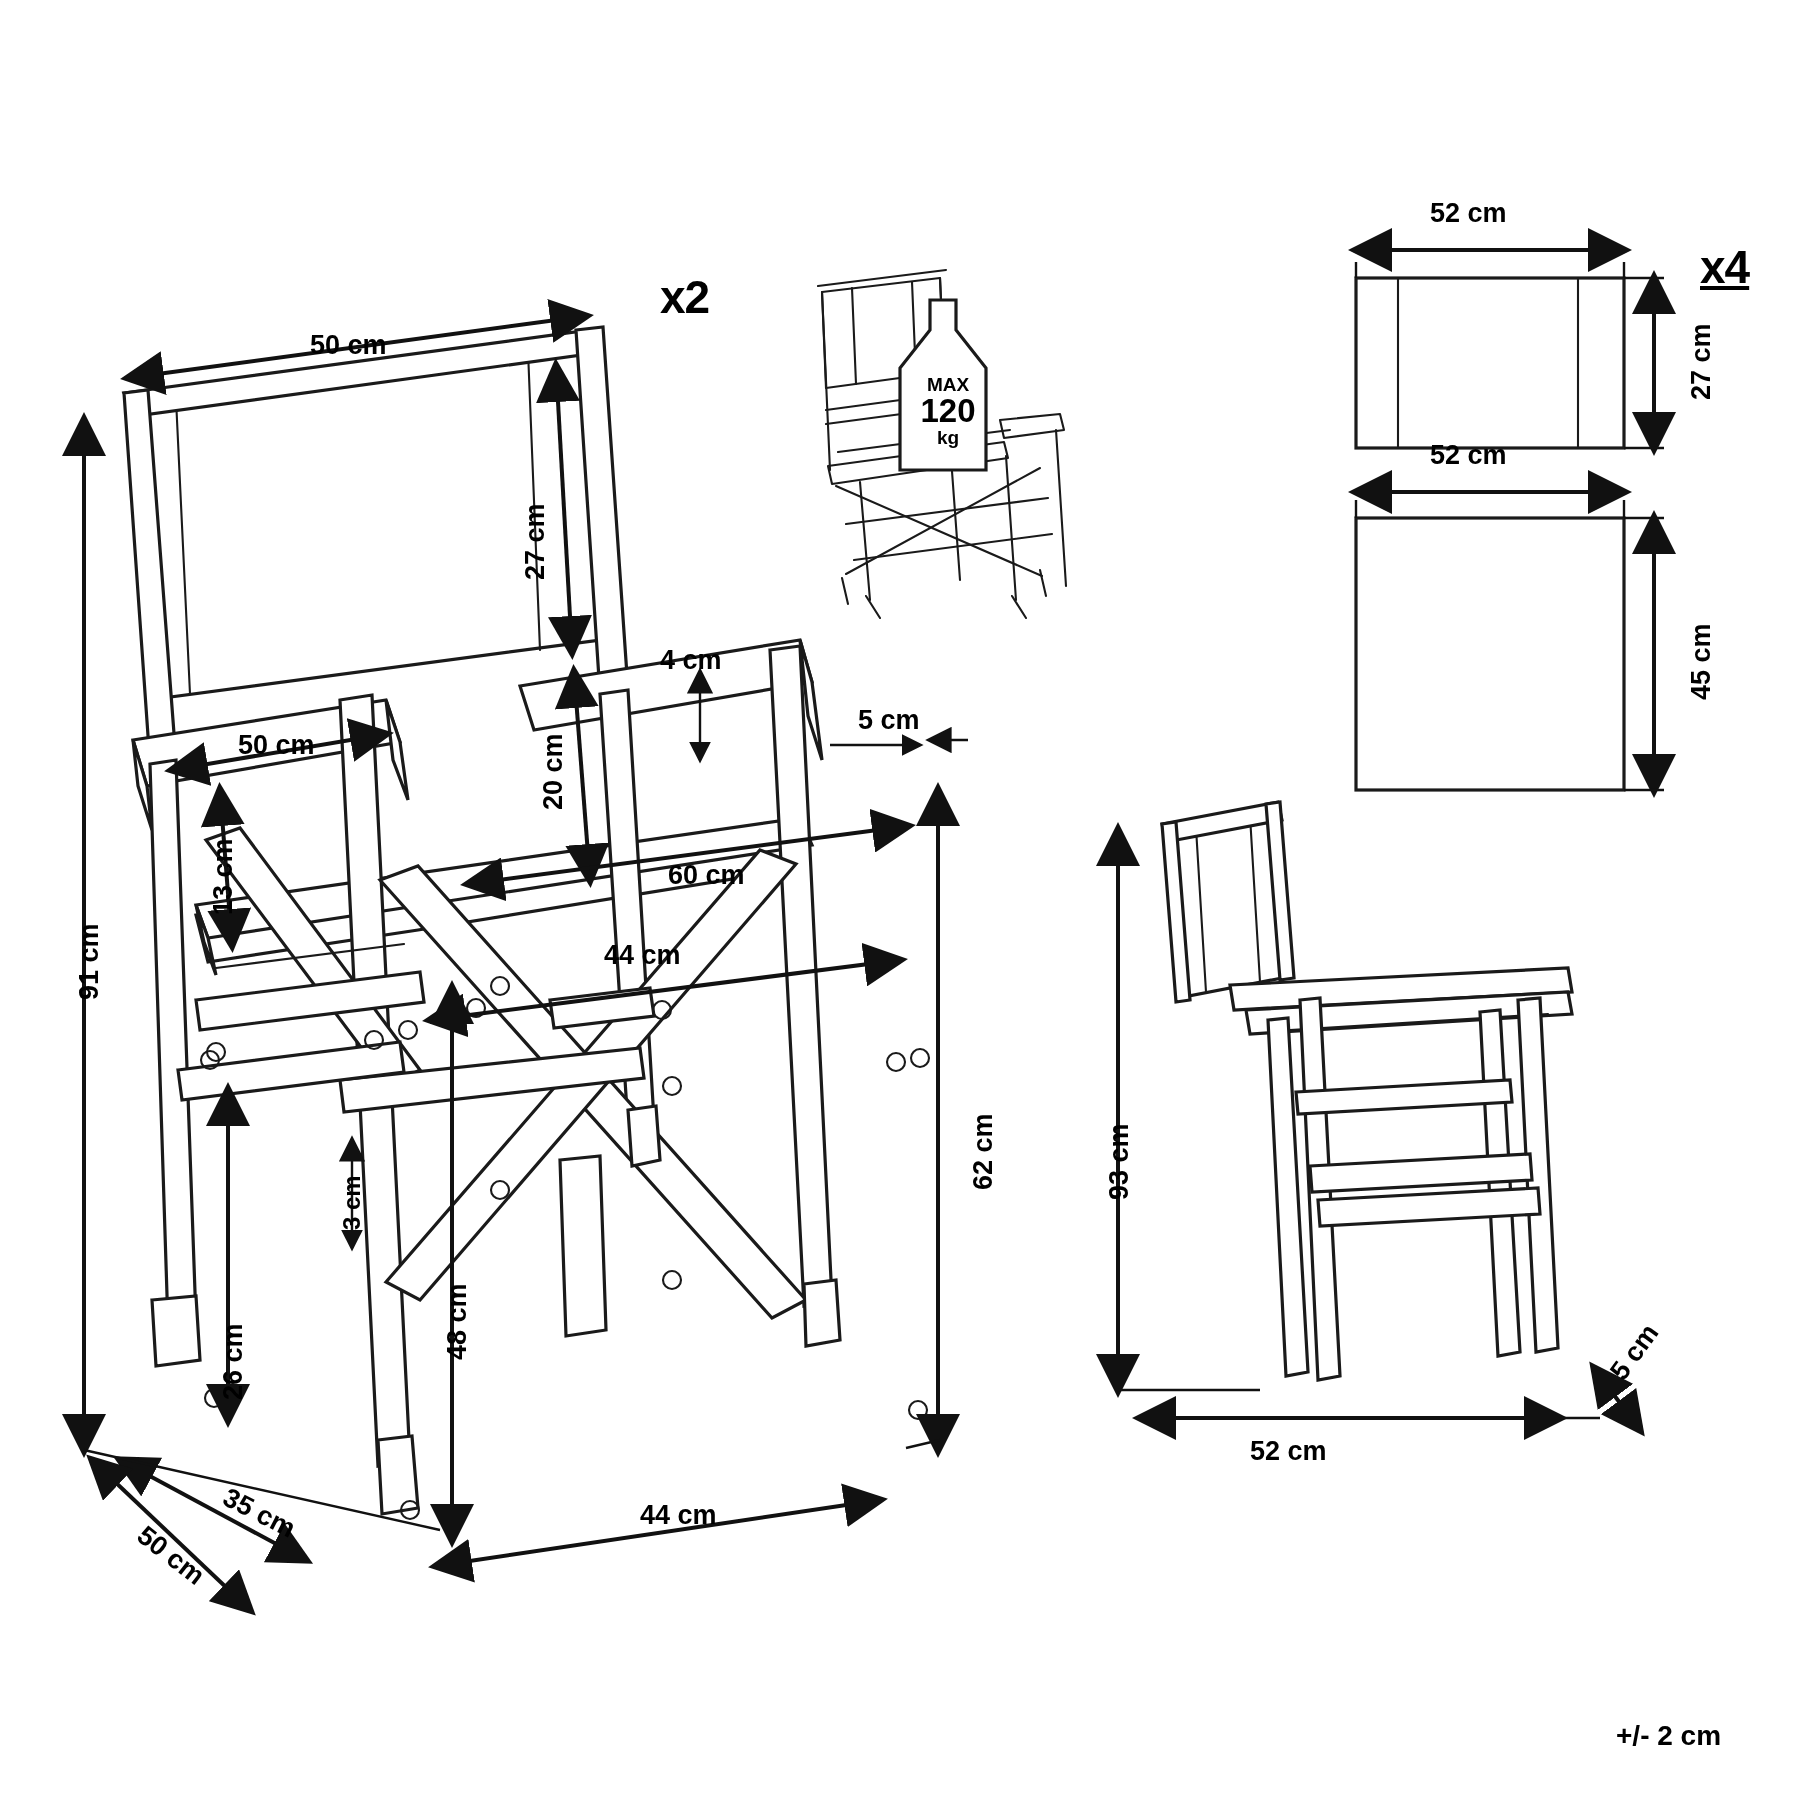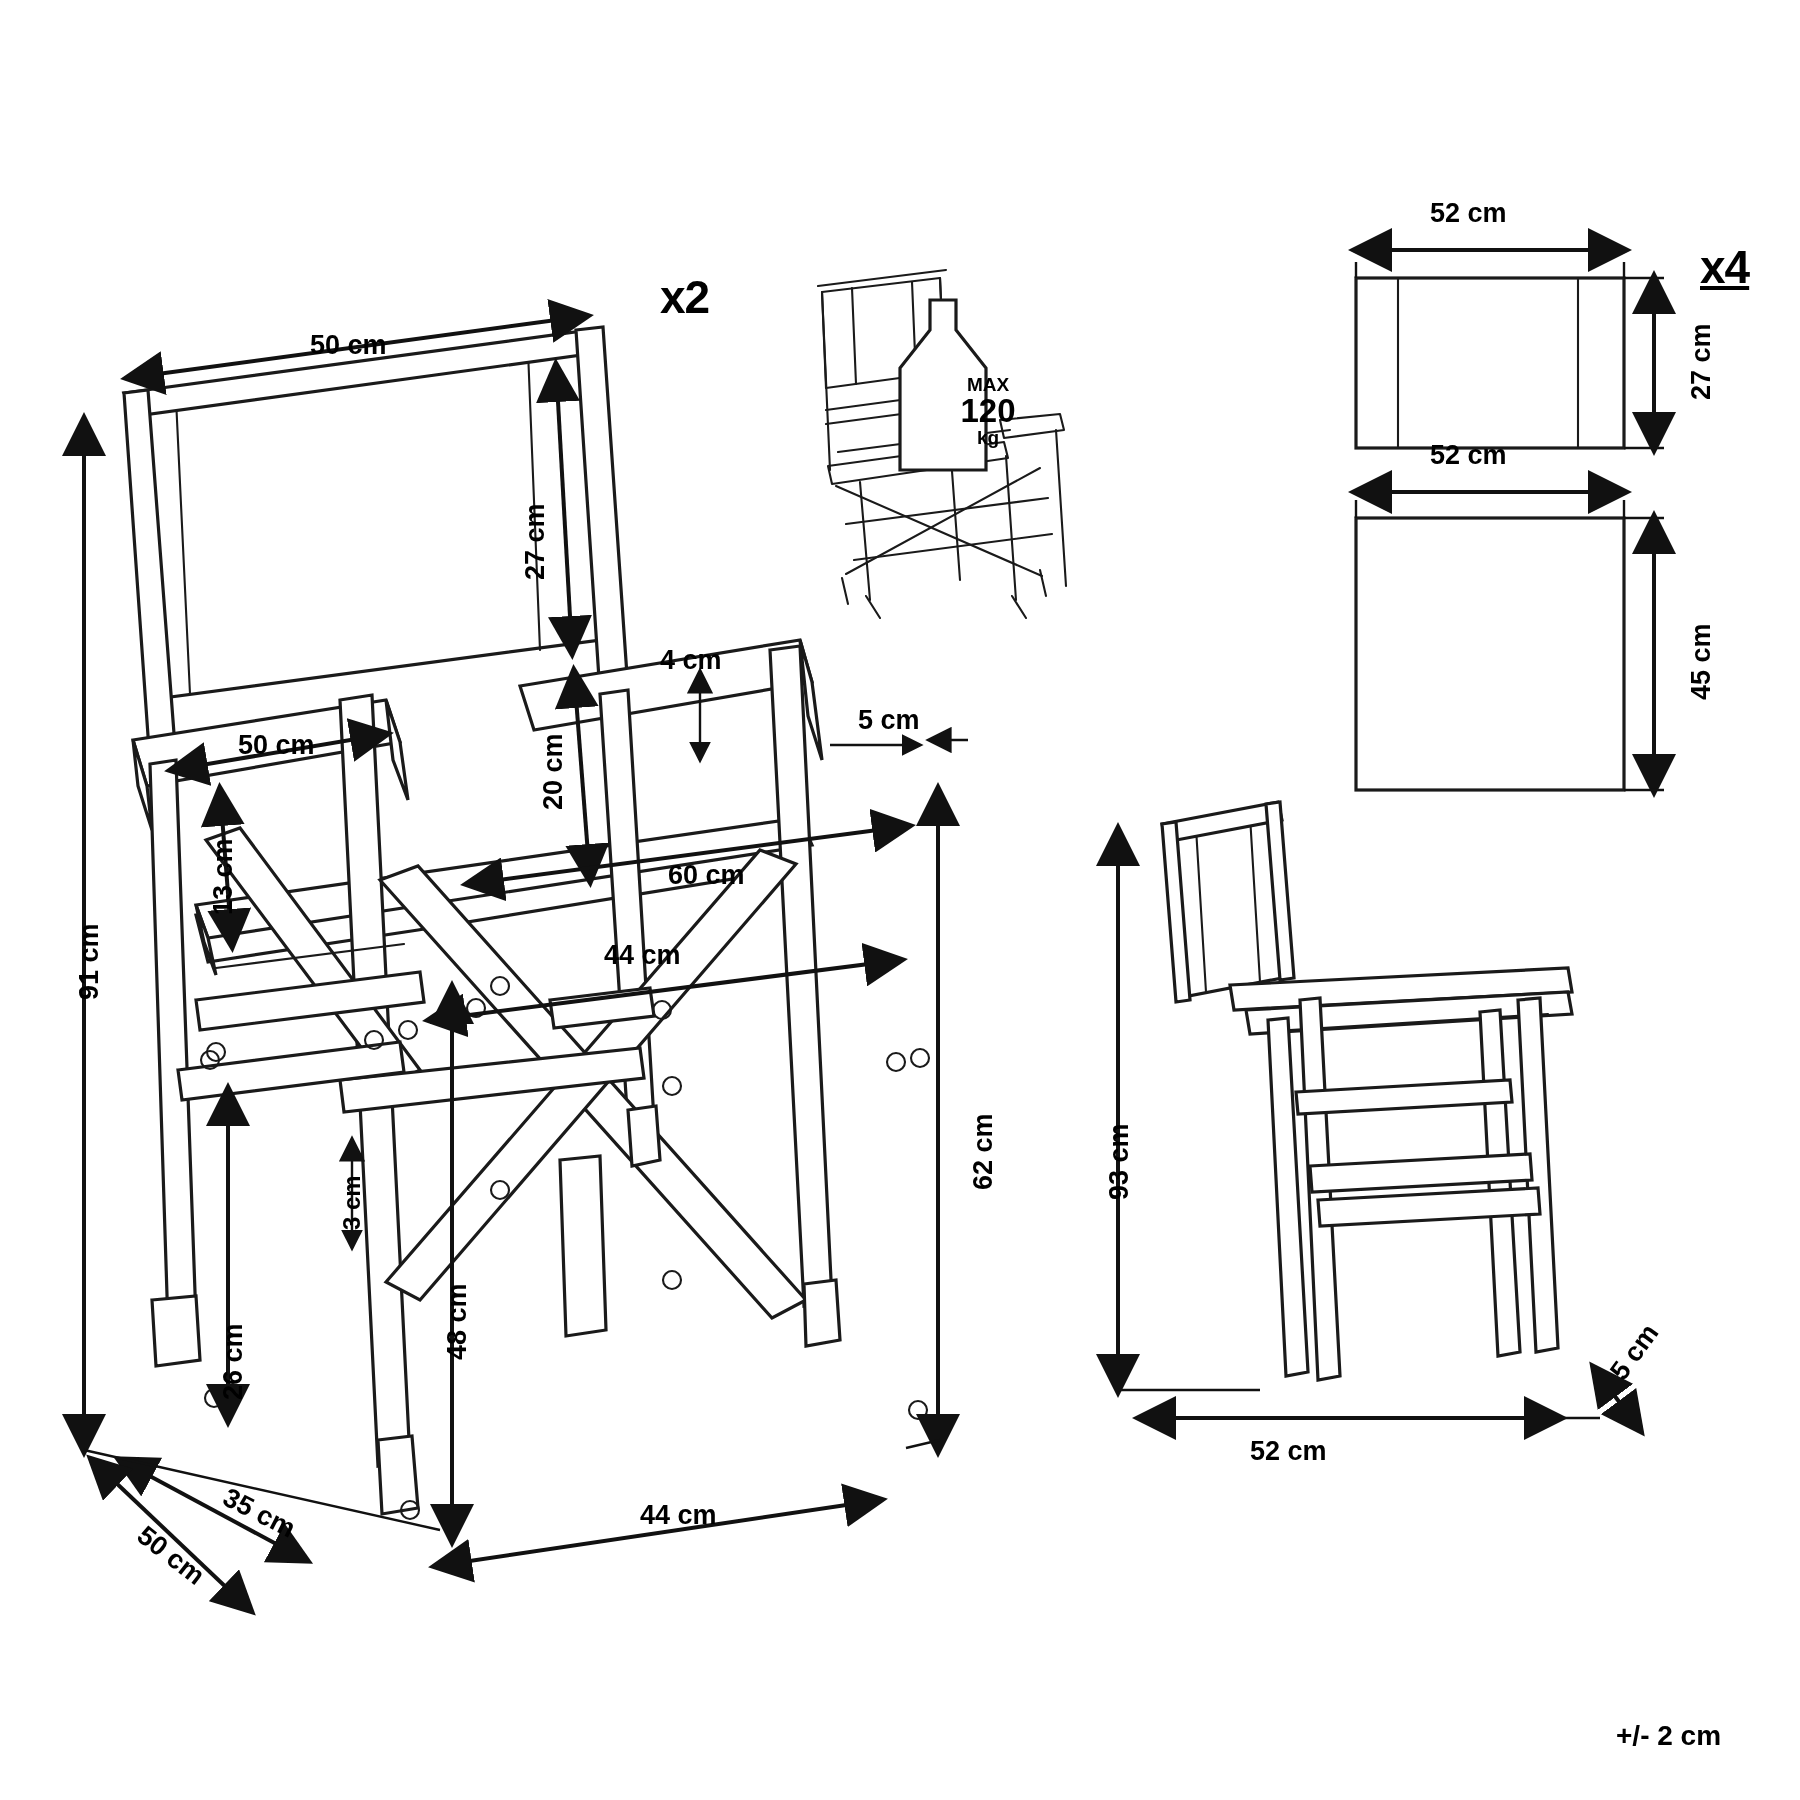--- a/index.html
+++ b/index.html
@@ -206,21 +206,21 @@
       <path class="dimThin" d="M1118,1390 L1260,1390"></path>
       <path class="dim" marker-start="url(#ahb)" marker-end="url(#ah)" d="M1140,1418 L1560,1418"></path>
       <path class="dimThin" d="M1560,1418 L1600,1418"></path>
       <path class="dim" marker-start="url(#ahb)" marker-end="url(#ah)" d="M1594,1368 L1640,1430"></path>
     </g>
   </svg>
 
   <div class="lbl bigqty" style="left:660px;top:270px;text-align:right;">x2</div>
   <div class="lbl bigqty" style="left:1700px;top:240px;text-decoration:underline;">x4</div>
 
-  <div class="maxtxt" style="position:absolute;left:938px;top:375px;width:100px;">
+  <div class="maxtxt" style="position:absolute;left:898px;top:375px;width:100px;">
     <div style="font-size:19px;">MAX</div>
     <div style="font-size:33px;font-weight:bold;">120</div>
     <div style="font-size:19px;">kg</div>
   </div>
 
   <div class="lbl dimtxt" style="left:310px;top:330px;">50 cm</div>
   <div class="lbl dimtxt rot90" style="left:520px;top:580px;">27 cm</div>
   <div class="lbl dimtxt" style="left:238px;top:730px;">50 cm</div>
   <div class="lbl dimtxt rot90" style="left:538px;top:810px;">20 cm</div>
   <div class="lbl dimtxt" style="left:660px;top:645px;">4 cm</div>

